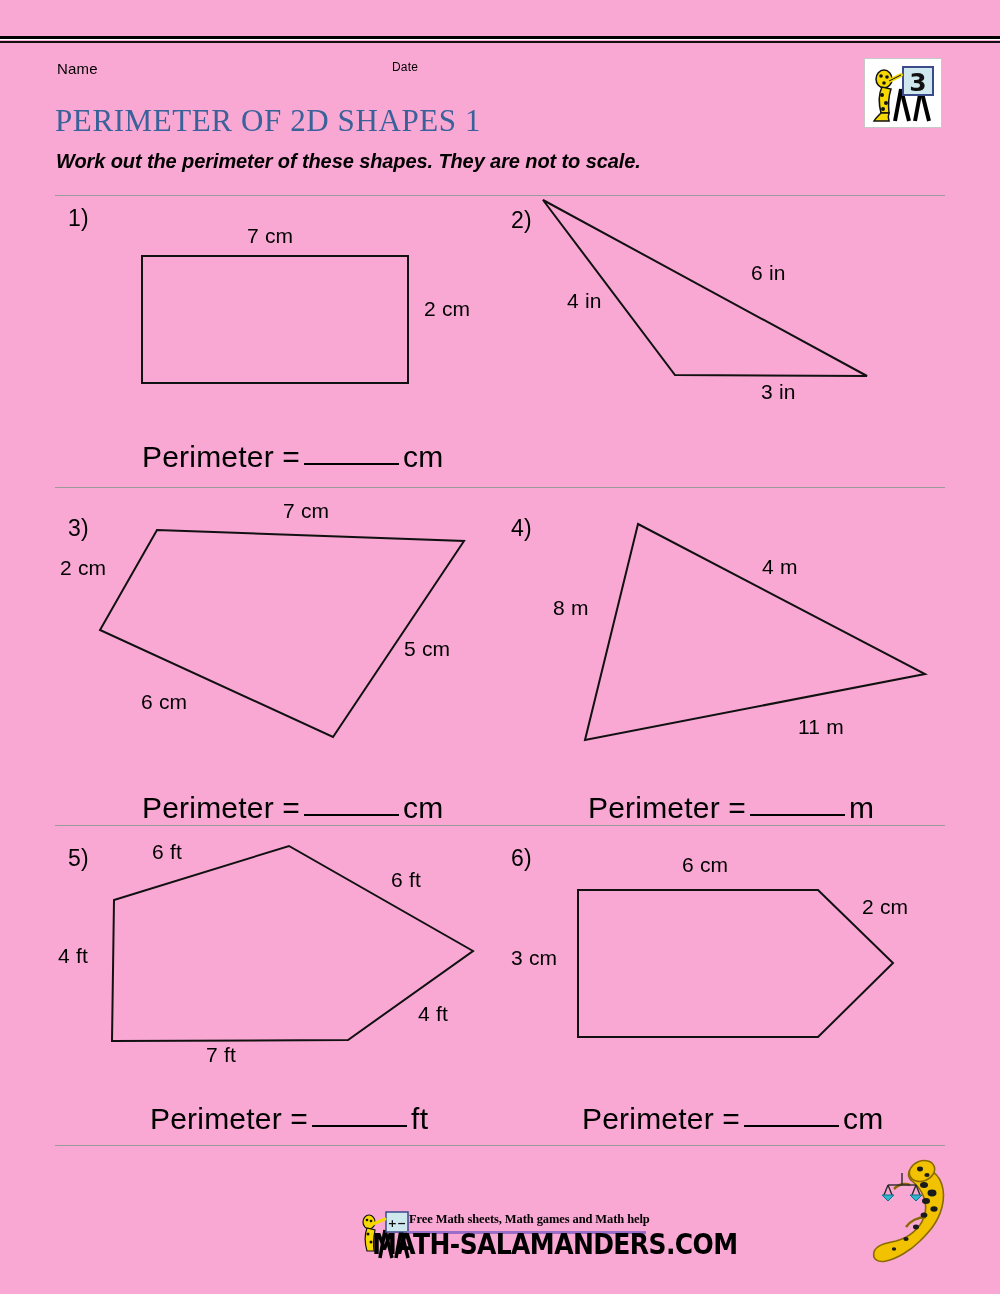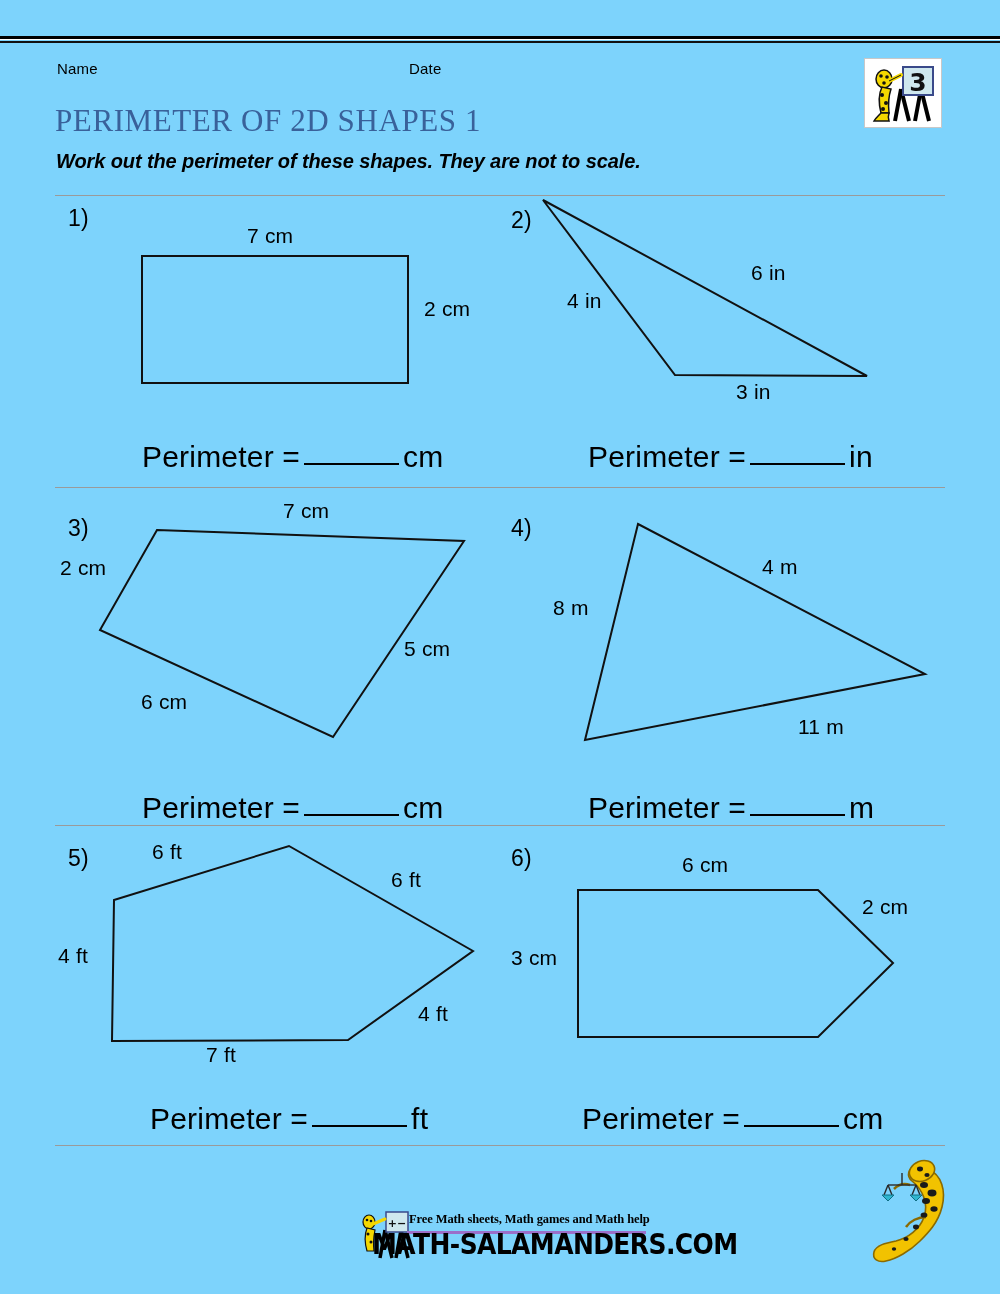--- a/index.html
+++ b/index.html
@@ -13,21 +13,21 @@
     position: relative;
     font-family: "Liberation Sans", sans-serif;
     color: #000000;
     overflow: hidden;
   }
   .page {
     position: absolute;
     left: 0; top: 0;
     width: 1000px;
     height: 1294px;
-    background: #7dd3fc;
+    background: #f9a8d4;
   }
 
   
   .top-rule {
     position: absolute;
     left: 0;
     top: 36px;
     width: 1000px;
     height: 3px;
     background: #000000;
@@ -45,23 +45,23 @@
   
   .name-label {
     position: absolute;
     left: 57px;
     top: 60px;
     font-size: 15px;
     letter-spacing: .2px;
   }
   .date-label {
     position: absolute;
-    left: 409px;
+    left: 392px;
     top: 60px;
-    font-size: 15px;
+    font-size: 12px;
     letter-spacing: .2px;
   }
   .worksheet-title {
     position: absolute;
     left: 55px;
     top: 103px;
     font-family: "Liberation Serif", serif;
     font-size: 31px;
     color: #39619A;
     letter-spacing: .6px;
@@ -264,21 +264,21 @@
     <polygon points="114,900 289,846 473,951 348,1040 112,1041"></polygon>
 
     <polygon points="578,890 818,890 893,963 818,1037 578,1037"></polygon>
   </svg>
 
   <div class="dim" style="left:247px; top:224px;">7 cm</div>
   <div class="dim" style="left:424px; top:297px;">2 cm</div>
 
   <div class="dim" style="left:719px; top:261px;margin-left:32px;">6 in</div>
   <div class="dim" style="left:567px; top:289px;">4 in</div>
-  <div class="dim" style="left:736px; top:380px;">3 in</div>
+  <div class="dim" style="left:761px; top:380px;">3 in</div>
 
   <div class="dim" style="left:283px; top:499px;">7 cm</div>
   <div class="dim" style="left:60px;  top:556px;">2 cm</div>
   <div class="dim" style="left:404px; top:637px;">5 cm</div>
   <div class="dim" style="left:141px; top:690px;">6 cm</div>
 
   <div class="dim" style="left:762px; top:555px;">4 m</div>
   <div class="dim" style="left:553px; top:596px;">8 m</div>
   <div class="dim" style="left:798px; top:715px;">11 m</div>
 
@@ -287,23 +287,20 @@
   <div class="dim" style="left:58px;  top:944px;">4 ft</div>
   <div class="dim" style="left:206px; top:1043px;">7 ft</div>
   <div class="dim" style="left:418px; top:1002px;">4 ft</div>
 
   <div class="dim" style="left:682px; top:853px;">6 cm</div>
   <div class="dim" style="left:862px; top:895px;">2 cm</div>
   <div class="dim" style="left:511px; top:946px;">3 cm</div>
 
   <div class="perim" style="left:142px; top:440px;">
     <span>Perimeter =</span><span class="blank"></span><span>cm</span>
-  </div>
-  <div class="perim" style="left:588px; top:440px;">
-    <span>Perimeter =</span><span class="blank"></span><span>in</span>
   </div>
   <div class="perim" style="left:142px; top:791px;">
     <span>Perimeter =</span><span class="blank"></span><span>cm</span>
   </div>
   <div class="perim" style="left:150px; top:1102px;">
     <span>Perimeter =</span><span class="blank"></span><span>ft</span>
   </div>
   <div class="perim" style="left:588px; top:791px;">
     <span>Perimeter =</span><span class="blank"></span><span>m</span>
   </div>

